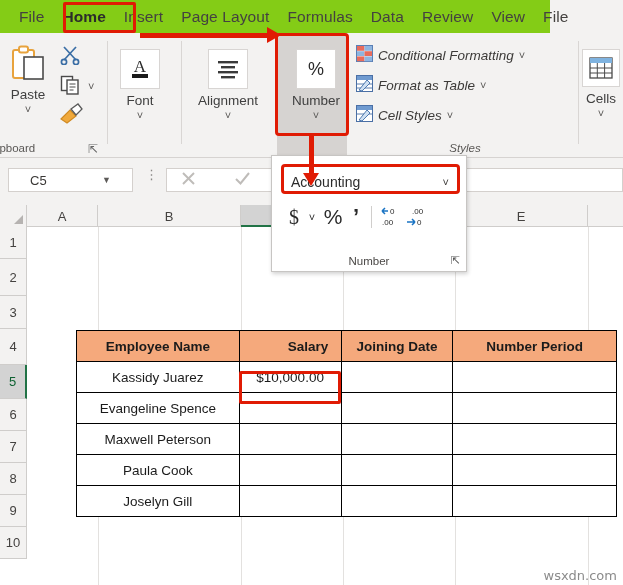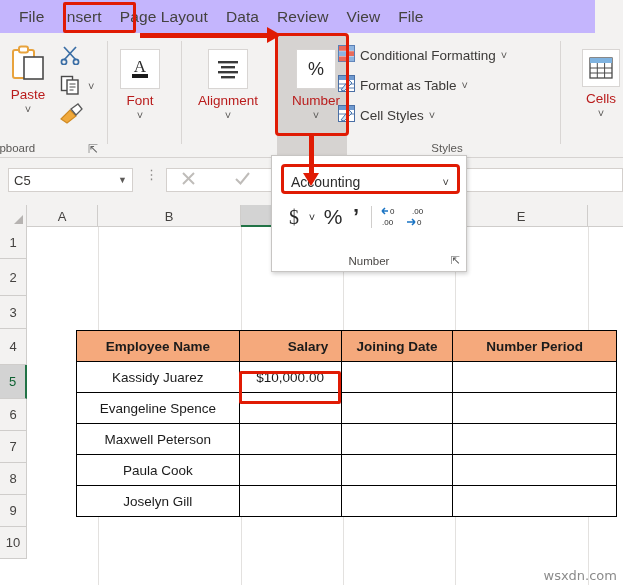--- a/index.html
+++ b/index.html
@@ -12,22 +12,22 @@
   }
   #app {
     position: relative;
     width: 623px; height: 585px;
     background: #f3f2f1;
   }
 
   
   .tabbar {
     position: absolute; top: 0; left: 0;
-    width: 595px; height: 33px;
-    background: #c4b5fd;
+    width: 550px; height: 33px;
+    background: #84cc16;
     display: flex; align-items: center;
     padding-left: 10px;
   }
   .tab {
     font-size: 15.5px;
     color: #444240;
     padding: 3px 9px;
     white-space: nowrap;
     letter-spacing: .1px;
   }
@@ -58,21 +58,21 @@
 
   .bigbtn {
     position: absolute;
     display: flex; flex-direction: column; align-items: center;
   }
   .bigbtn .iconbox {
     width: 40px; height: 40px;
     display: flex; align-items: center; justify-content: center;
   }
   .bigbtn .blabel {
-    font-size: 13.5px; color: #b91c1c; margin-top: 4px;
+    font-size: 13.5px; color: #404040; margin-top: 4px;
     white-space: nowrap;
   }
   .chev {
     font-size: 11px; color: #5a5856; line-height: 10px; margin-top: 2px;
   }
 
   .menuitem {
     position: absolute;
     display: flex; align-items: center; gap: 5px;
     font-size: 13.5px; color: #3c3a38;
@@ -91,21 +91,21 @@
     position: absolute; top: 158px; left: 0;
     width: 623px; height: 47px;
     background: #f3f2f1;
   }
   .namebox {
     position: absolute; left: 8px; top: 10px;
     width: 125px; height: 24px;
     background: #ffffff;
     border: 1px solid #d4d0cd;
     display: flex; align-items: center;
-    padding: 0 5px;
+    padding: 0 21px;
     font-size: 13px; color: #3a3836;
   }
   .namebox .nb-caret {
     margin-left: auto; font-size: 9px; color: #5c5a58;
   }
   .fb-dots {
     position: absolute; left: 145px; top: 14px;
     width: 4px; height: 17px;
     font-size: 13px; color: #8a8886; line-height: 6px;
     text-align: center;
@@ -286,22 +286,24 @@
   }
   .cellnum { font-size: 13.5px; }
 </style>
 </head>
 <body>
 
 <div id="app">
 
   <div class="tabbar">
     <div class="tab">File</div>
+    <div class="tab active">Home</div>
     <div class="tab">Insert</div>
     <div class="tab">Page Layout</div>
+    <div class="tab">Formulas</div>
     <div class="tab">Data</div>
     <div class="tab">Review</div>
     <div class="tab">View</div>
     <div class="tab">File</div>
   </div>
 
   <div class="ribbon">
 
     <div class="group" style="left:0; width:108px;">
 
@@ -380,21 +382,21 @@
         <div class="iconbox" style="border:1px solid #d8d5d3; background:#fff; width:40px; height:40px;">
           <svg width="26" height="26" viewBox="0 0 26 26">
             <text x="13" y="19" font-family="Liberation Sans, sans-serif" font-size="18" text-anchor="middle" fill="#2b2b2b">%</text>
           </svg>
         </div>
         <div class="blabel">Number</div>
         <div class="chev">˅</div>
       </div>
     </div>
 
-    <div class="group" style="left:332px; width:230px;">
+    <div class="group" style="left:350px; width:230px;font-style:italic;">
       <div class="menuitem" style="left:6px; top:12px;">
         <span>
           <svg width="17" height="17" viewBox="0 0 17 17">
             <rect x="0.5" y="0.5" width="16" height="16" fill="#fff" stroke="#5a7fb5" stroke-width="1"></rect>
             <rect x="1" y="1" width="7.5" height="4.8" fill="#e86b5c"></rect>
             <rect x="8.5" y="1" width="7.5" height="4.8" fill="#8fb5e0"></rect>
             <rect x="1" y="6.2" width="7.5" height="4.8" fill="#8fb5e0"></rect>
             <rect x="8.5" y="6.2" width="7.5" height="4.8" fill="#e86b5c"></rect>
             <rect x="1" y="11.4" width="7.5" height="4.8" fill="#e86b5c"></rect>
             <rect x="8.5" y="11.4" width="7.5" height="4.8" fill="#8fb5e0"></rect>

